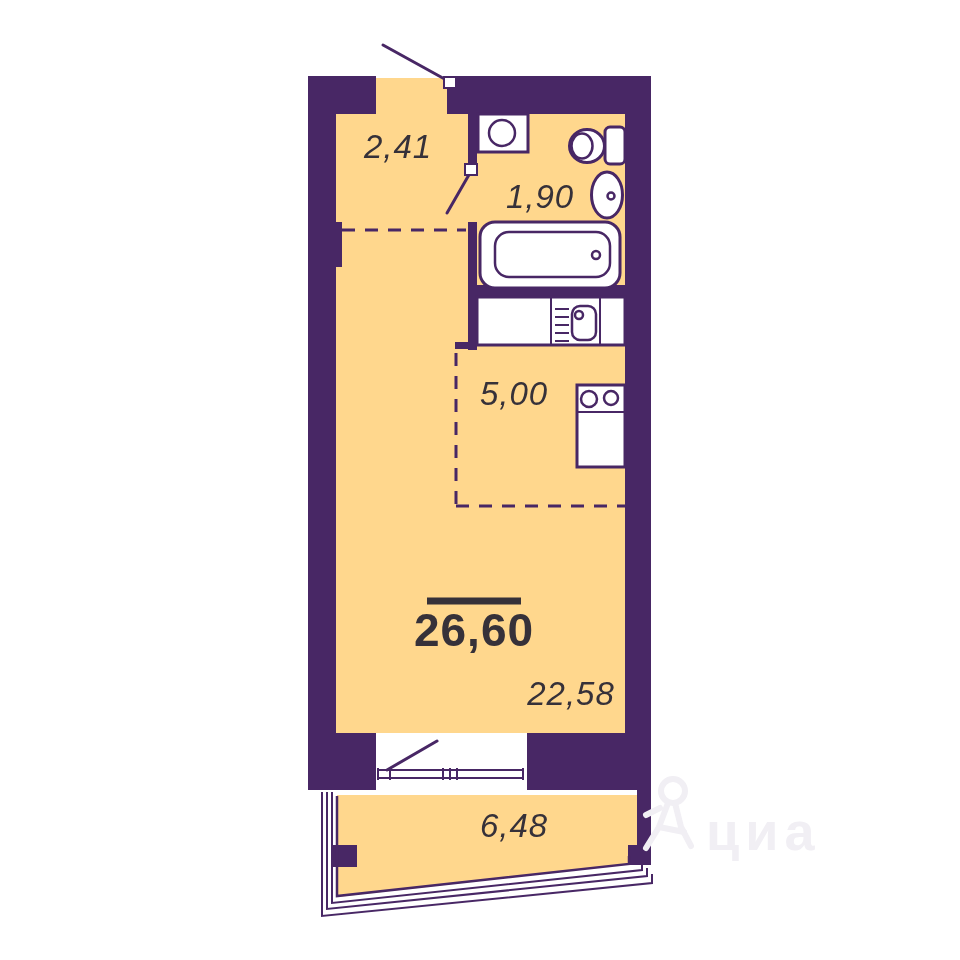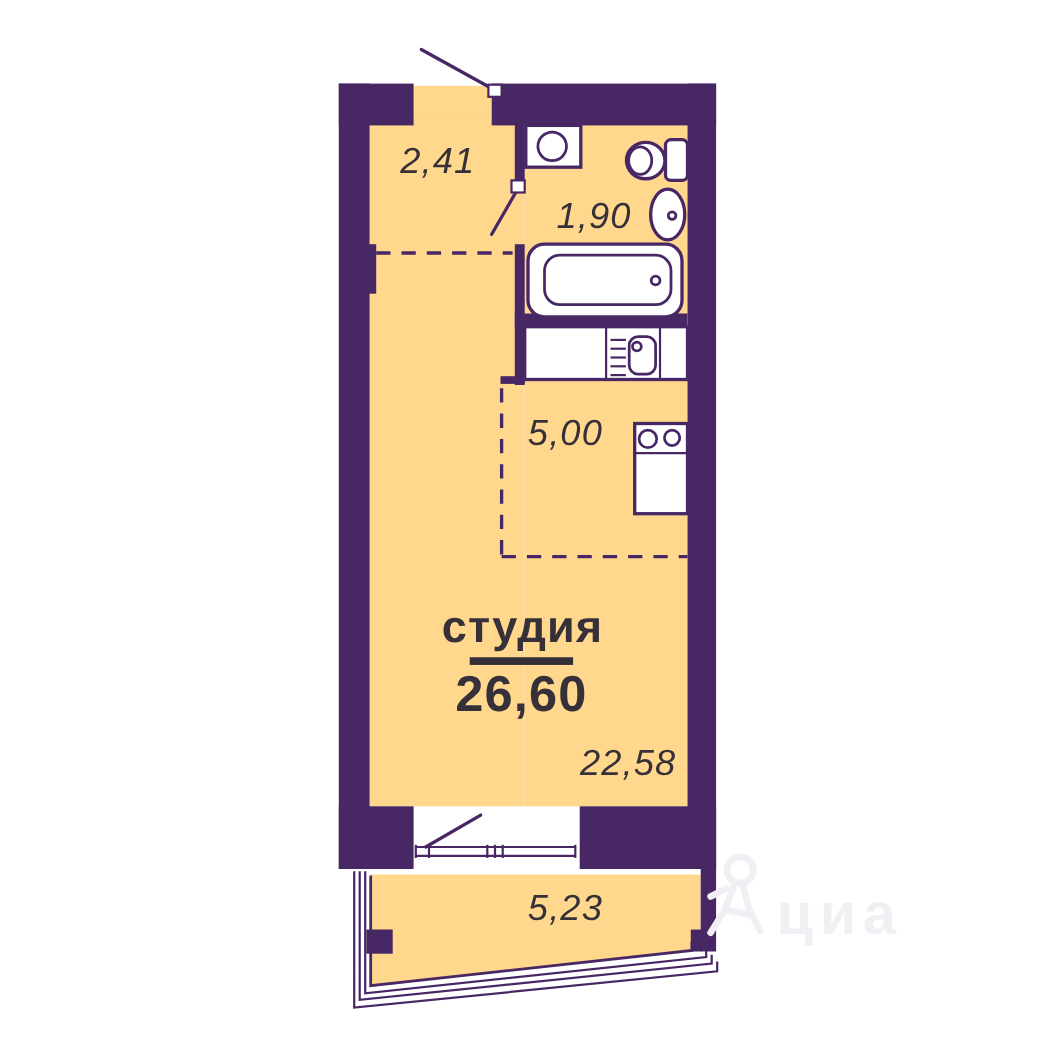--- a/index.html
+++ b/index.html
@@ -151,21 +151,20 @@
       <path class="wm-stroke" d="M 668 803 L 659 827 L 646 848"></path>
       <path class="wm-stroke" d="M 675 803 L 681 827 L 691 846"></path>
       <path class="wm-stroke" d="M 659 827 L 684 832"></path>
       <path class="wm-stroke" d="M 646 815 L 660 808"></path>
     </g>
   </svg>
 
   <div class="label area-num" style="left:398px;top:146px;">2,41</div>
   <div class="label area-num" style="left:540px;top:196px;">1,90</div>
   <div class="label area-num" style="left:514px;top:393px;text-align:center;">5,00</div>
-  <div class="label plan-title" style="left:475px;top:570px;">студия</div>
   <div class="title-bar" style="left:474px;top:601px;width:94px;height:7px;"></div>
   <div class="label total-num" style="left:474px;top:630px;">26,60</div>
   <div class="label area-num" style="left:571px;top:693px;">22,58</div>
-  <div class="label area-num" style="left:514px;top:825px;">5,23</div>
+  <div class="label area-num" style="left:514px;top:825px;">6,48</div>
 
   <div class="watermark-text" style="left:706px;top:800px;">циан</div>
 
 </div>
 
 </body></html>

